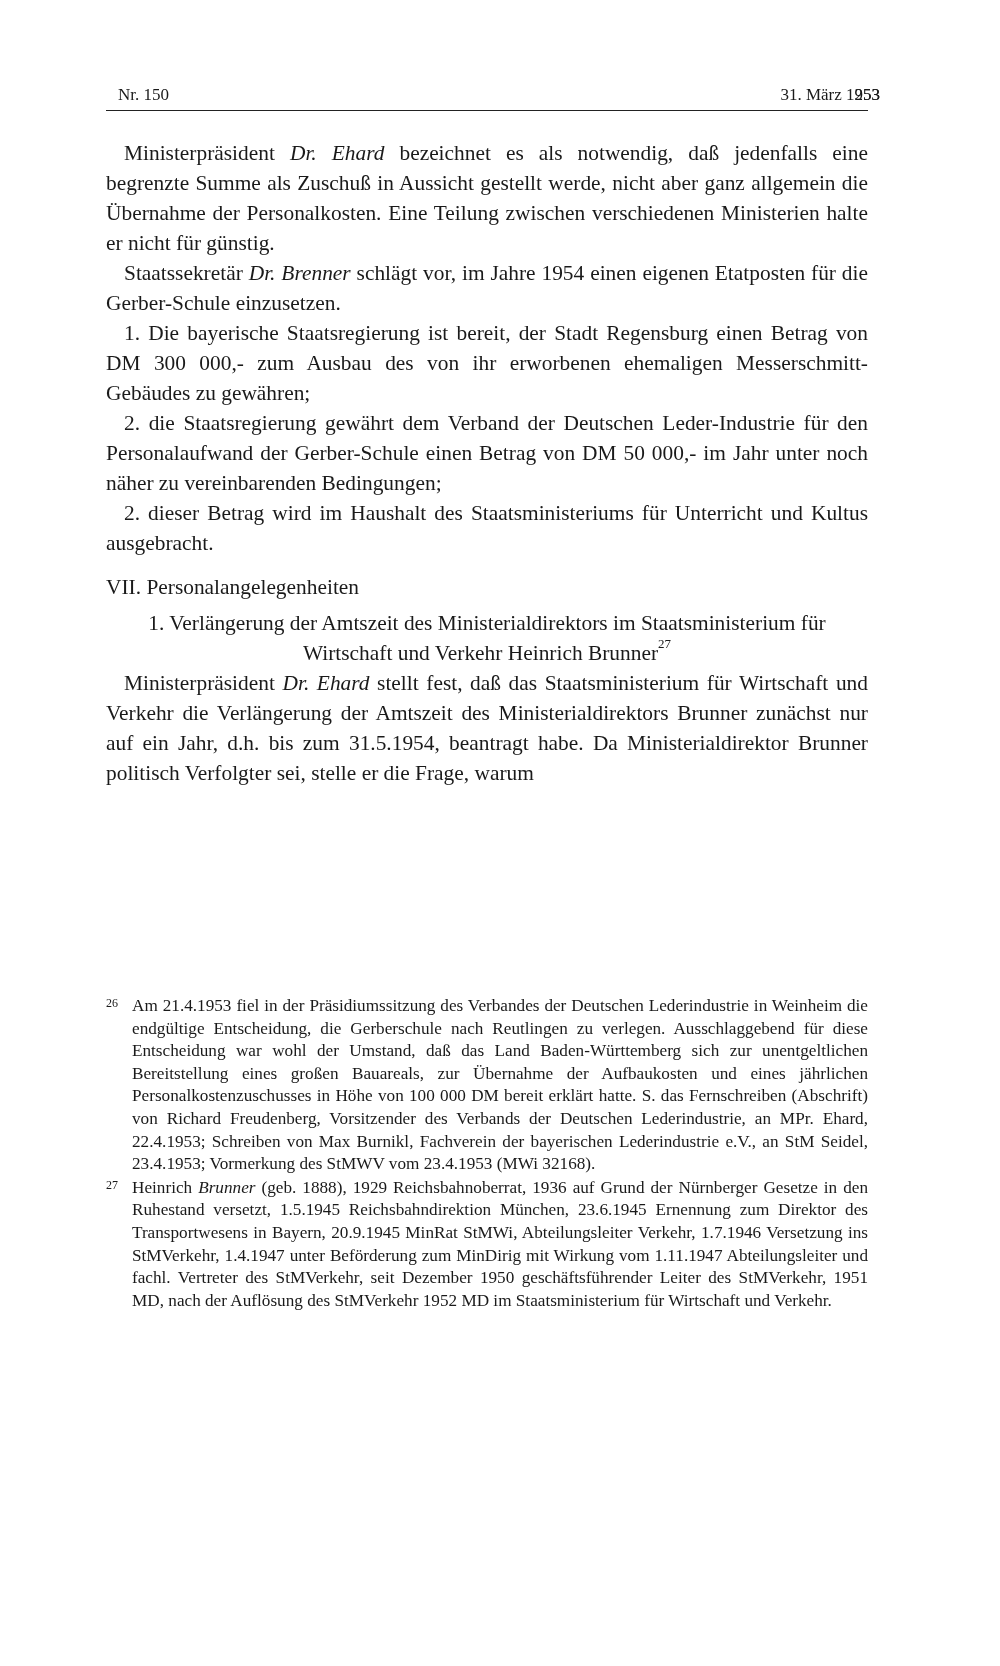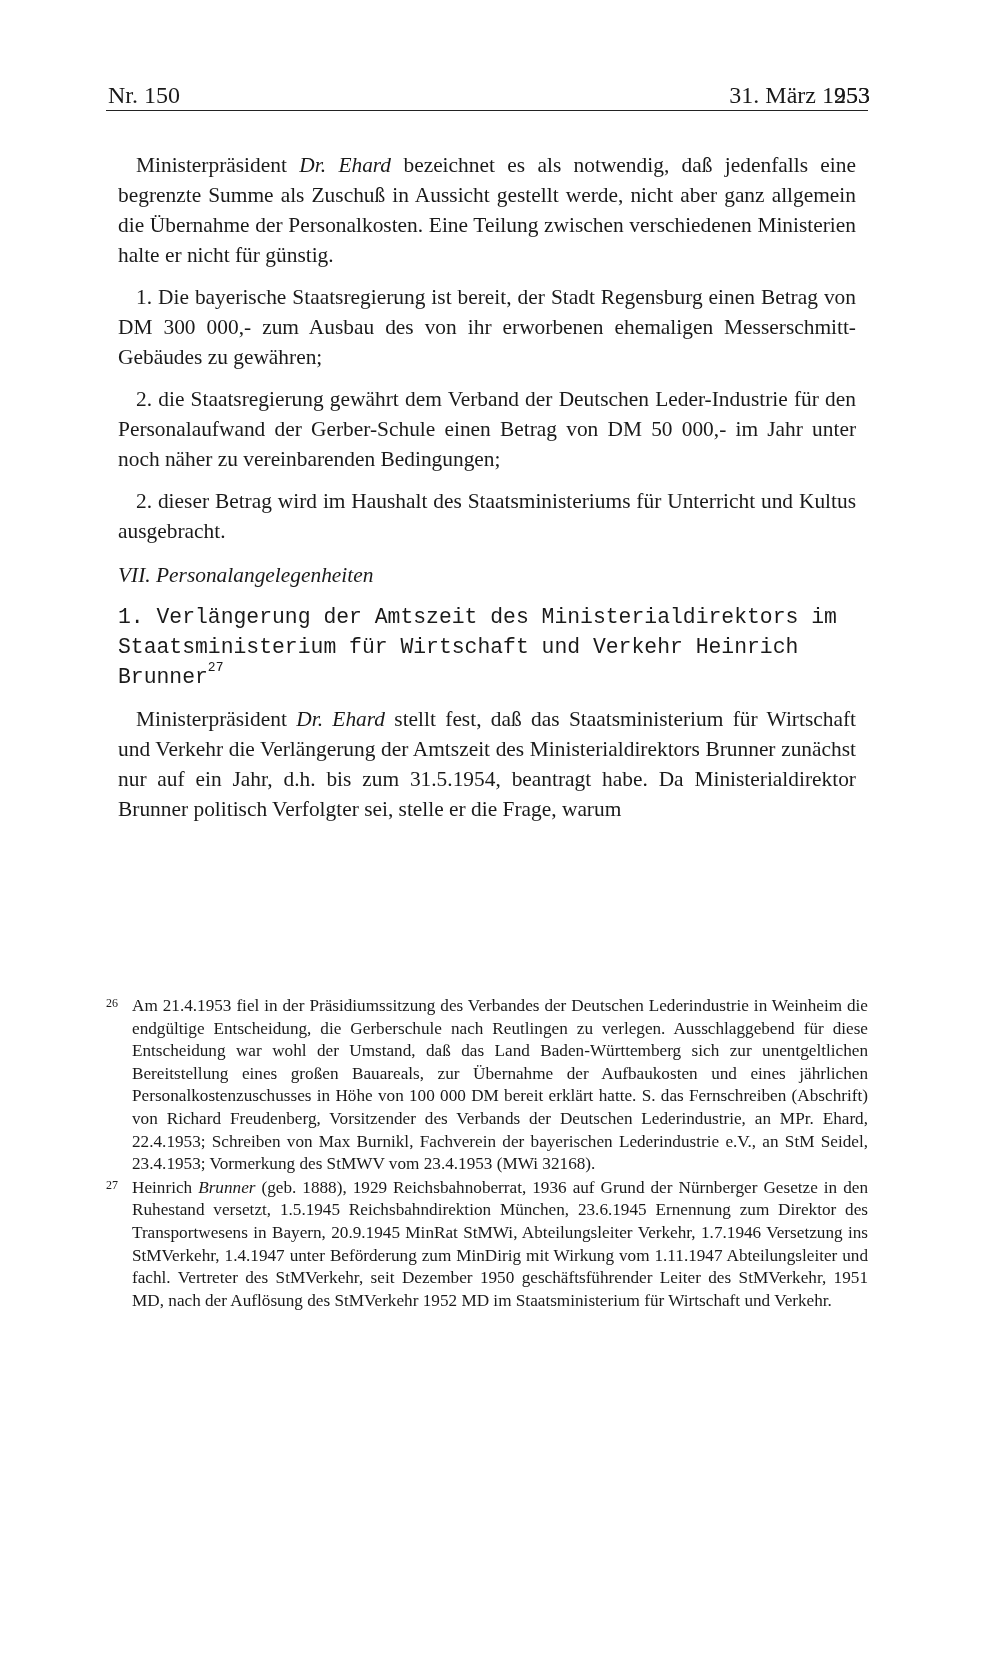--- a/index.html
+++ b/index.html
@@ -1,26 +1,26 @@
 <!DOCTYPE html>
 <html><head>
   <meta charset="utf-8">
   <style>
     html, body { margin: 0; padding: 0; background: #ffffff; }
     body { width: 1000px; height: 1666px; position: relative; overflow: hidden; color: #1a1a1a; font-family: "Liberation Serif", "DejaVu Serif", serif; }
     .page { position: absolute; left: 106px; top: 0; width: 762px; }
-    .header { position: absolute; top: 80px; left: 2px; width: 762px; height: 30px; font-size: 24px; line-height: 30px; }
+    .header { position: absolute; top: 80px; left: 12px; width: 762px; height: 30px; font-size: 17px; line-height: 30px; }
     .header .left { position: absolute; left: 0; top: 0; }
     .header .center { position: absolute; left: 0; width: 100%; text-align: right; top: 0; }
     .header .right { position: absolute; right: 0; top: 0; }
     .rule { position: absolute; top: 110px; left: 0; width: 762px; height: 0; border-top: 1.3px solid #222; }
     .body { position: absolute; top: 138px; left: 0; width: 762px; font-size: 21.4px; line-height: 30px; text-align: justify; }
-    .body p { margin: 12px; text-indent: 18px; hyphens: manual; }
-    .body .heading { margin-top: 14px; margin-bottom: 6px; font-style: italic; text-indent: 0; }
-    .body .sub { text-indent: 0; text-align: left; font-family: Liberation Mono, monospace; }
+    .body p { margin: 0; text-indent: 18px; hyphens: manual; }
+    .body .heading { margin-top: 14px; margin-bottom: 6px; text-indent: 0; }
+    .body .sub { text-indent: 0; text-align: center; }
     em { font-style: italic; }
     sup { font-size: 13px; vertical-align: top; line-height: 0; position: relative; top: 6px; }
     .footnotes { position: absolute; top: 995px; left: 0; width: 762px; font-size: 17.2px; line-height: 22.6px; text-align: justify; }
     .fn { position: relative; padding-left: 26px; margin: 0 0 1px 0; }
     .fn .num { position: absolute; left: 0; top: -3px; font-size: 12px; }
   </style>
 </head>
 <body>
 
 <div class="page">
@@ -28,20 +28,21 @@
   <div class="header">
     <span class="left">Nr. 150</span>
     <span class="center">31. März 1953</span>
     <span class="right">253</span>
   </div>
   <div class="rule"></div>
 
   <div class="body">
     <p><span>Ministerpräsident </span><em>Dr. Ehard</em><span> bezeichnet es als notwendig, daß jedenfalls eine begrenzte Summe als Zuschuß in Aussicht gestellt werde, nicht aber ganz allge­mein die Übernahme der Personalkosten. Eine Teilung zwischen verschiedenen Ministerien halte er nicht für günstig.</span></p>
 
+    <p><span>Staatssekretär </span><em>Dr. Brenner</em><span> schlägt vor, im Jahre 1954 einen eigenen Etat­posten für die Gerber-Schule einzusetzen.</span></p>
 
 
     <p>1. Die bayerische Staatsregierung ist bereit, der Stadt Regensburg einen Betrag von DM 300 000,- zum Ausbau des von ihr erworbenen ehemaligen Messer­schmitt-Gebäudes zu gewähren;</p>
     <p>2. die Staatsregierung gewährt dem Verband der Deutschen Leder-Industrie für den Personalaufwand der Gerber-Schule einen Betrag von DM 50 000,- im Jahr unter noch näher zu vereinbarenden Bedingungen;</p>
     <p>2. dieser Betrag wird im Haushalt des Staatsministeriums für Unterricht und Kultus ausgebracht.</p>
 
 
     <p class="heading">VII. Personalangelegenheiten</p>
 
     <p class="sub"><span>1. Verlängerung der Amtszeit des Ministerialdirektors im Staatsministerium für Wirtschaft und Verkehr Heinrich Brunner</span><sup>27</sup></p>

